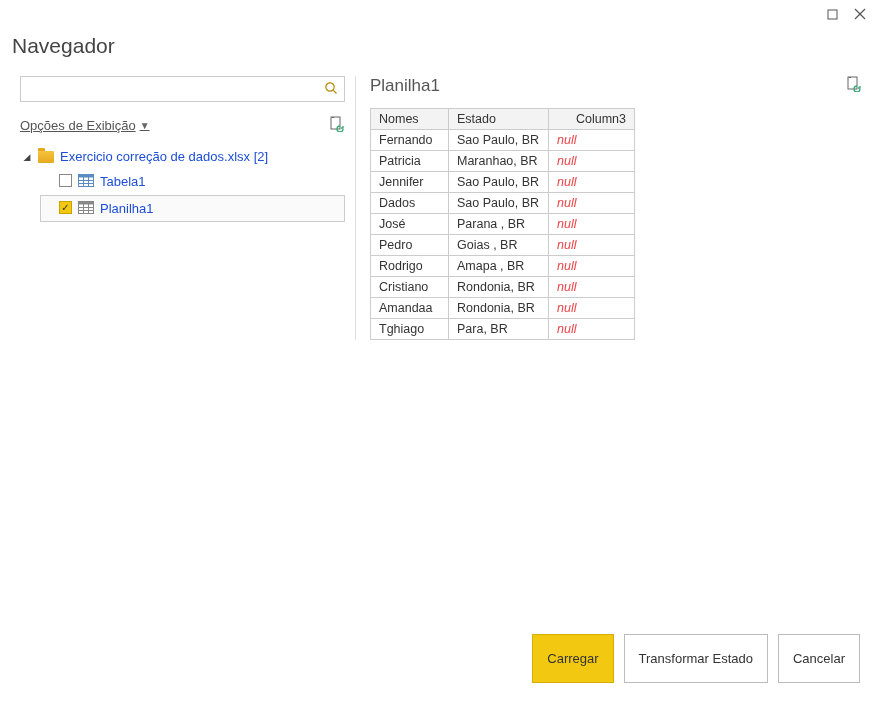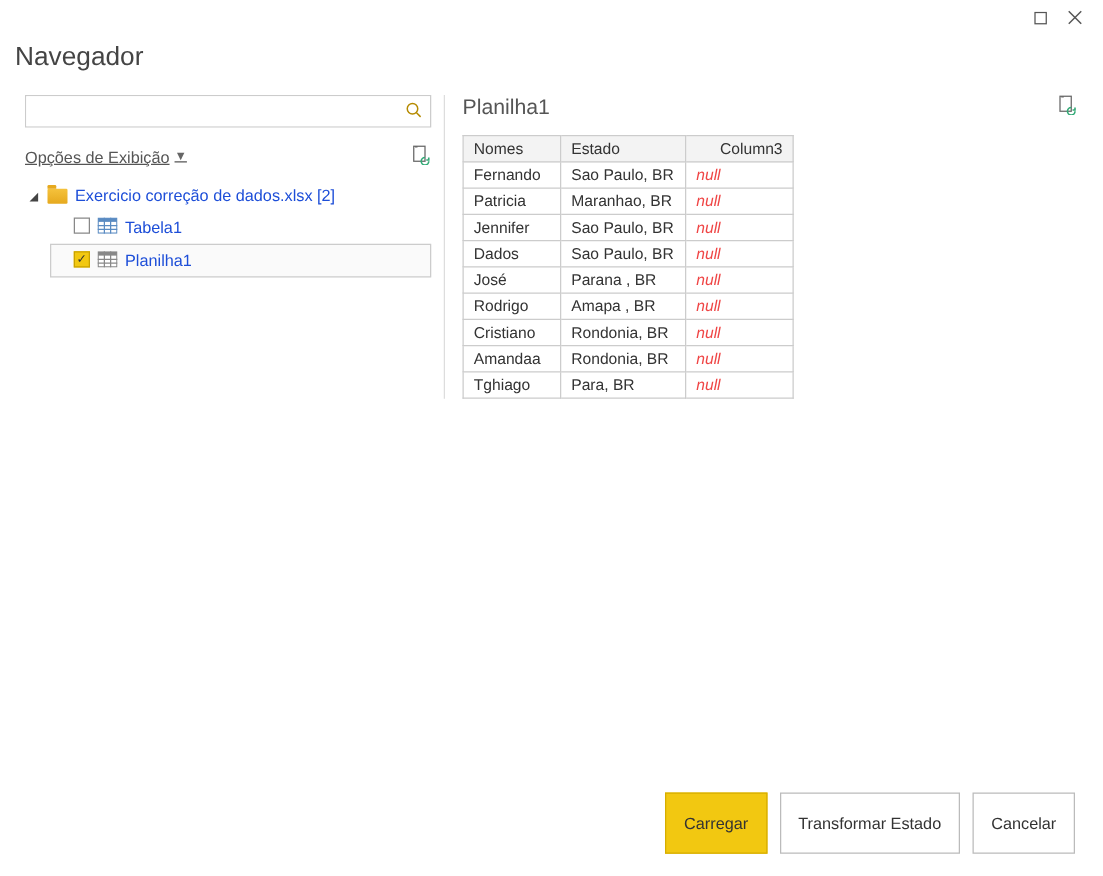--- a/index.html
+++ b/index.html
@@ -180,20 +180,27 @@
             </td>
           </tr>
           <tr>
             <td>José</td>
             <td>Parana , BR</td>
             <td>
               <span class="null-val">null</span>
             </td>
           </tr>
           <tr>
+            <td>Pedro</td>
+            <td>Goias , BR</td>
+            <td>
+              <span class="null-val">null</span>
+            </td>
+          </tr>
+          <tr>
             <td>Rodrigo</td>
             <td>Amapa , BR</td>
             <td>
               <span class="null-val">null</span>
             </td>
           </tr>
           <tr>
             <td>Cristiano</td>
             <td>Rondonia, BR</td>
             <td>

